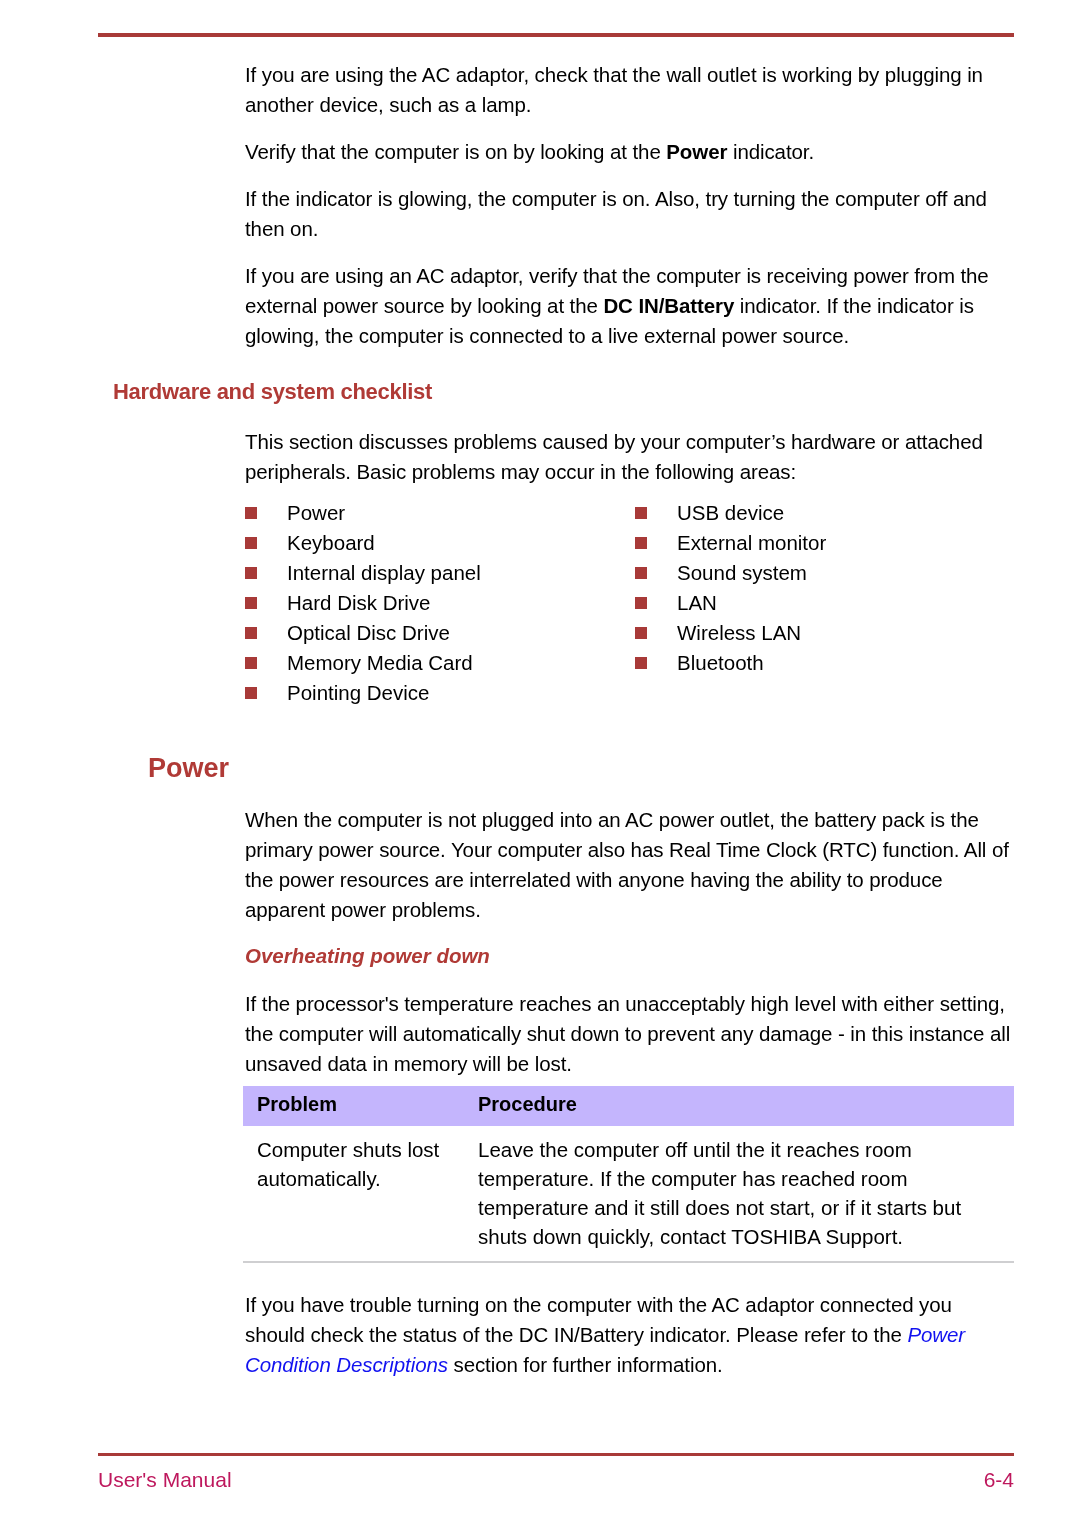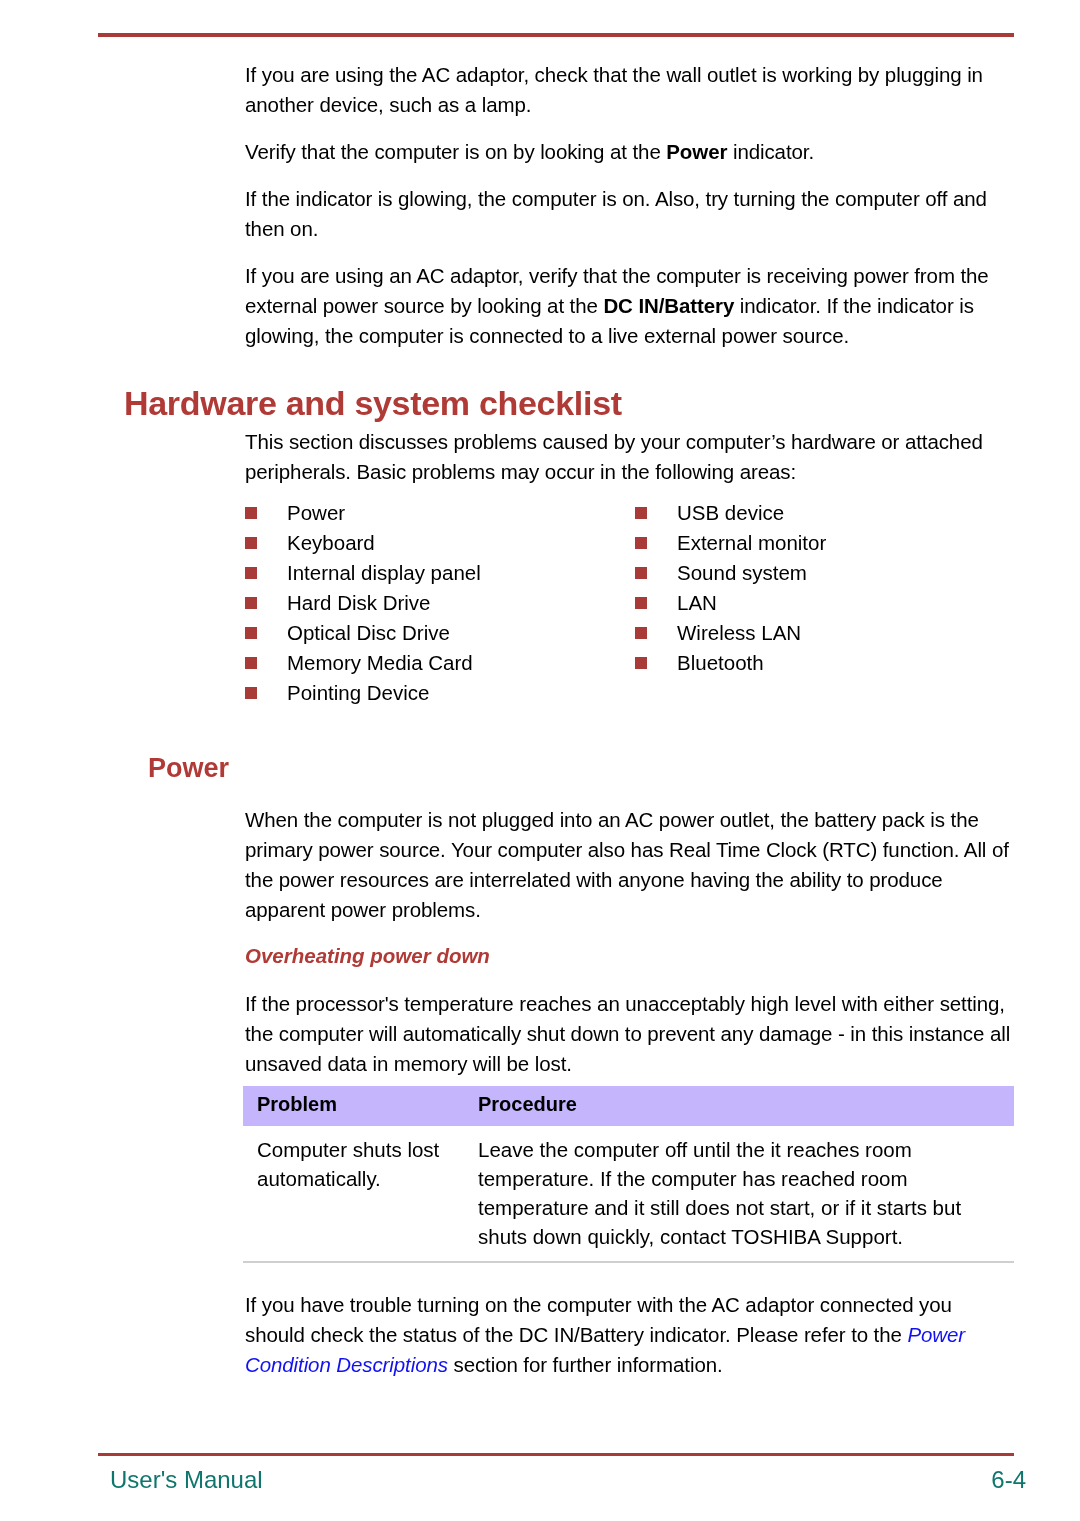--- a/index.html
+++ b/index.html
@@ -36,26 +36,26 @@
     position: absolute;
     left: 98px;
     top: 1453px;
     width: 916px;
     height: 3px;
     background: #a83a38;
   }
 
   .footer {
     position: absolute;
-    left: 110px;
+    left: 98px;
     top: 1468px;
     width: 916px;
     height: 24px;
-    color: #0f766e;
-    font-size: 24px;
+    color: #be185d;
+    font-size: 21px;
     line-height: 24px;
   }
   .footer .left  { float: left; }
   .footer .right { float: right; }
 
   
   .content {
     position: absolute;
     left: 245px;
     top: 60px;
@@ -68,24 +68,24 @@
     line-height: 30px;
     letter-spacing: -0.1px;
   }
   p.body b { font-weight: bold; }
 
   
   h1.h-major {
     position: absolute;
     left: 112px;
     top: 371px;
-    margin: 12px;
+    margin: 1px;
     width: 900px;
     color: #b03a36;
-    font-size: 34px;
+    font-size: 22px;
     line-height: 40px;
     font-weight: bold;
     letter-spacing: -0.3px;
   }
   h2.h-minor {
     position: absolute;
     left: 148px;
     margin: 0;
     width: 860px;
     color: #b03a36;

